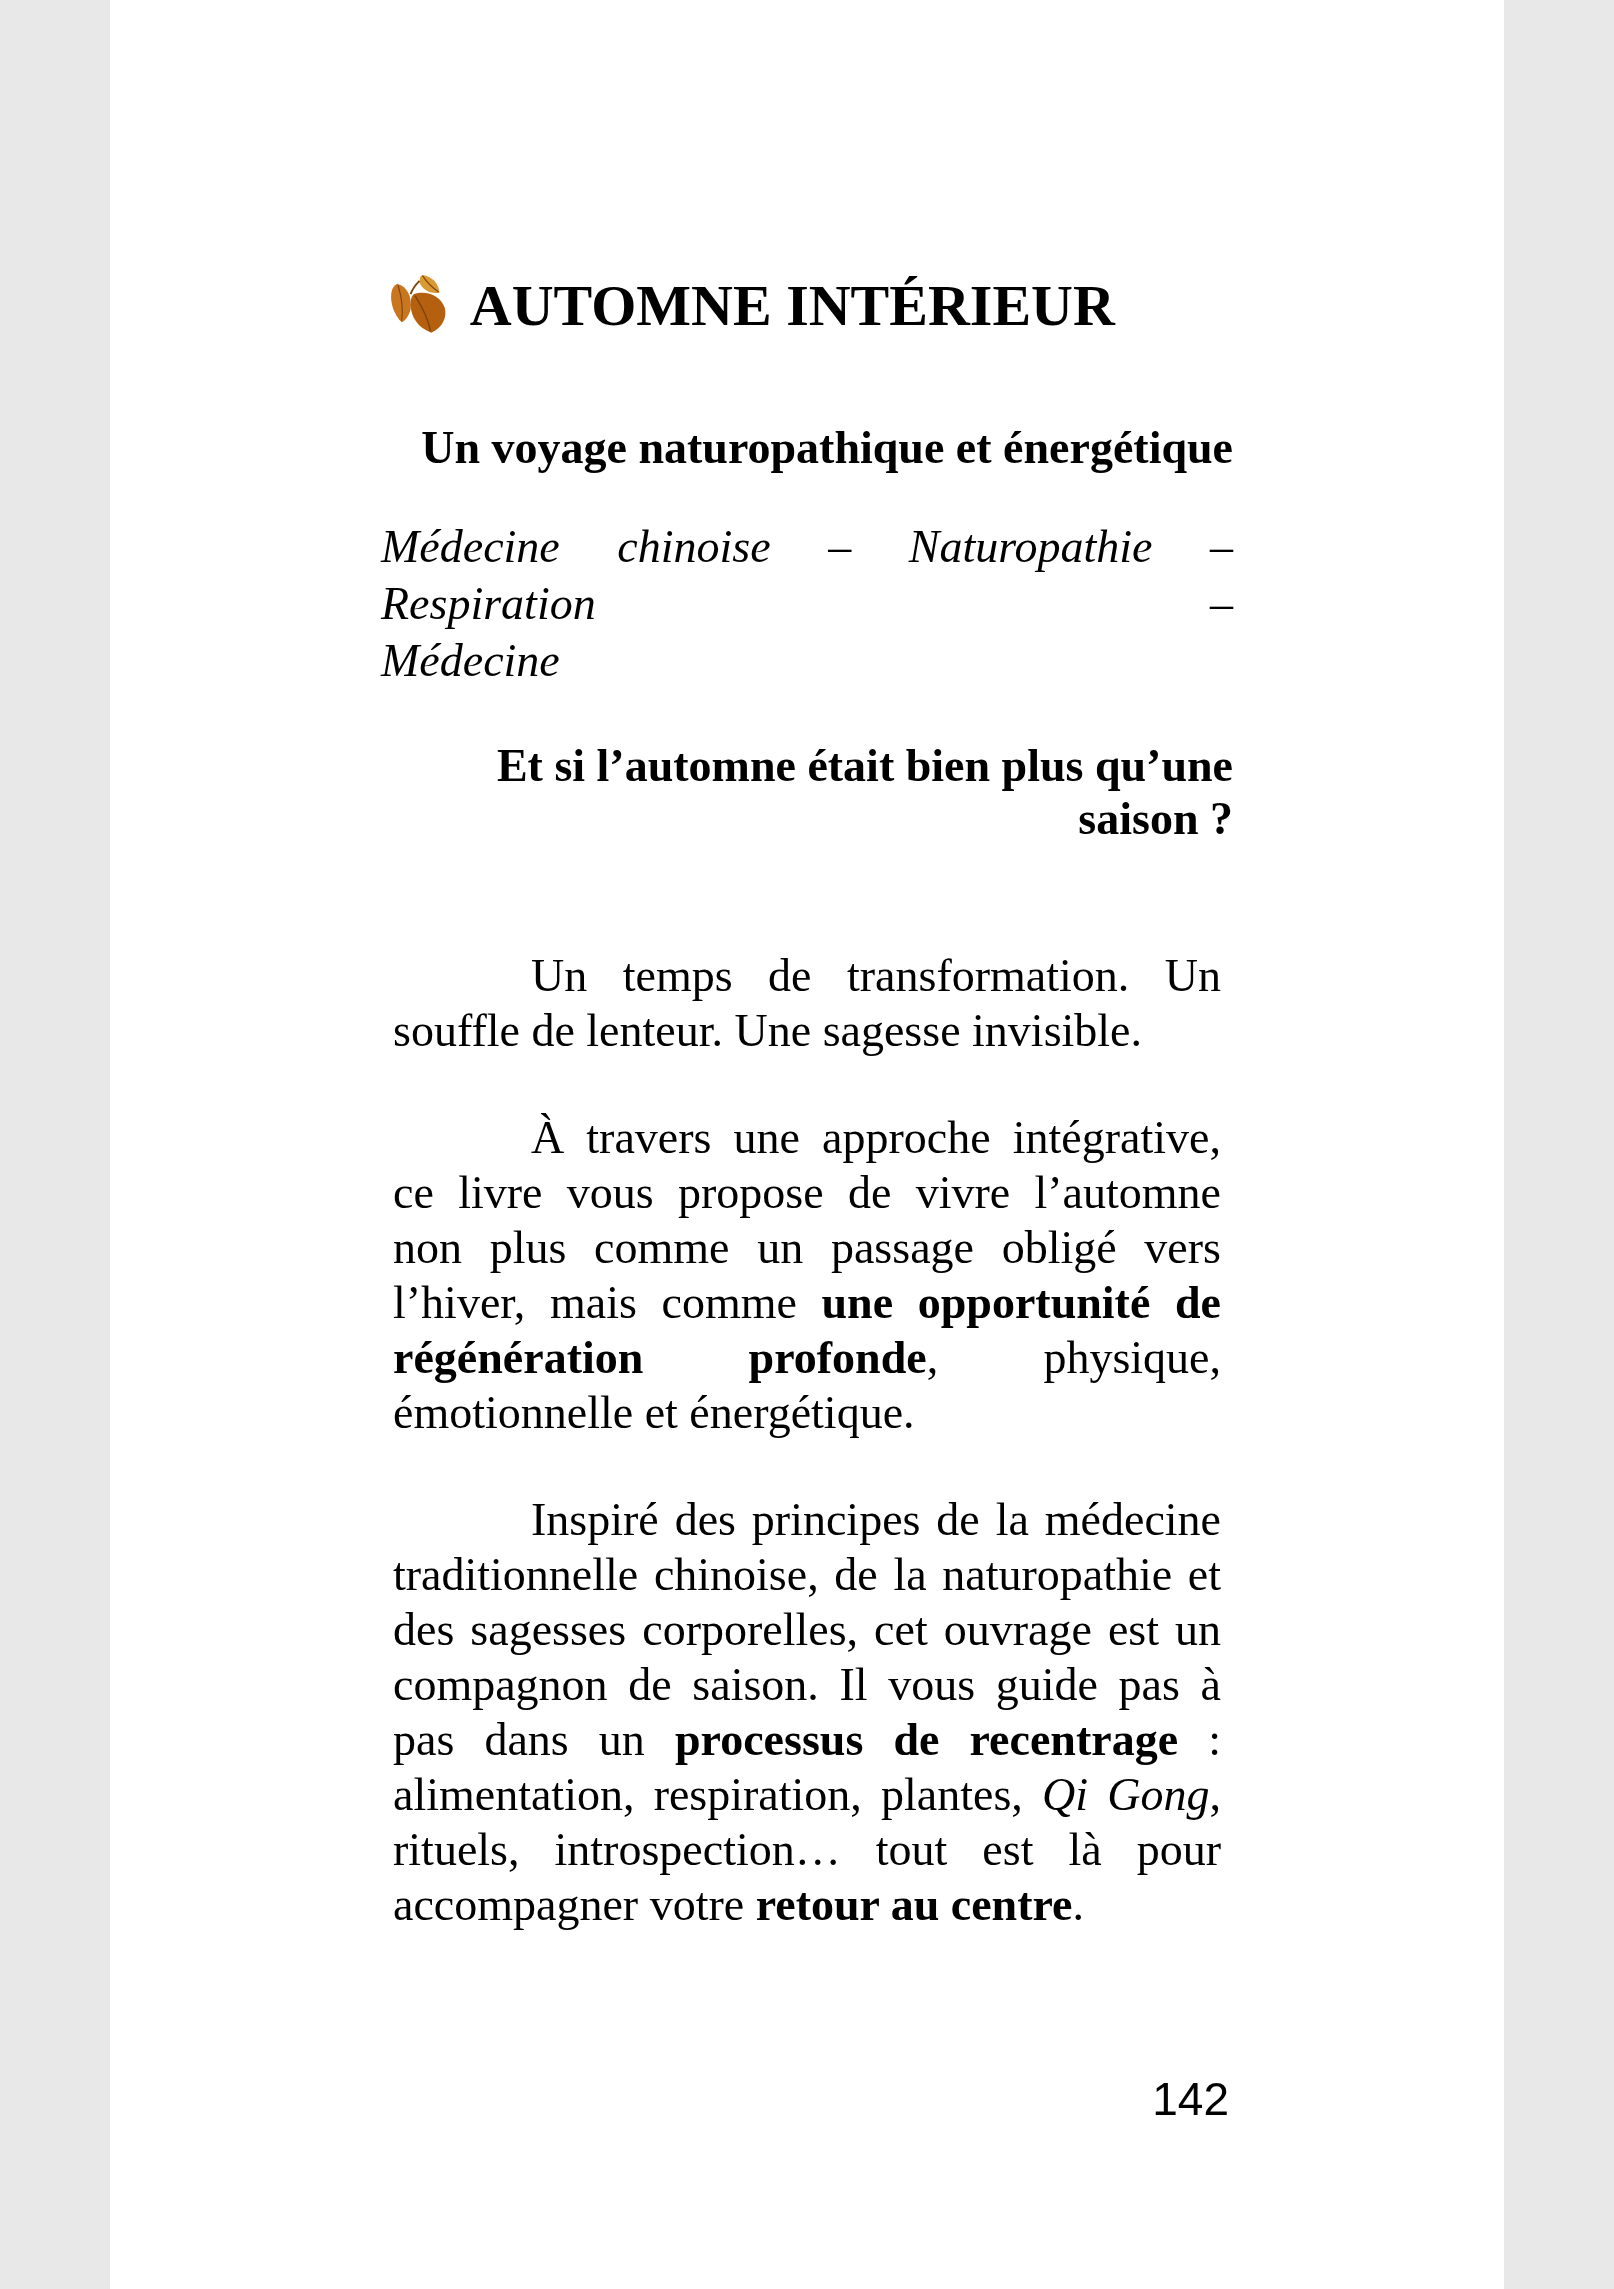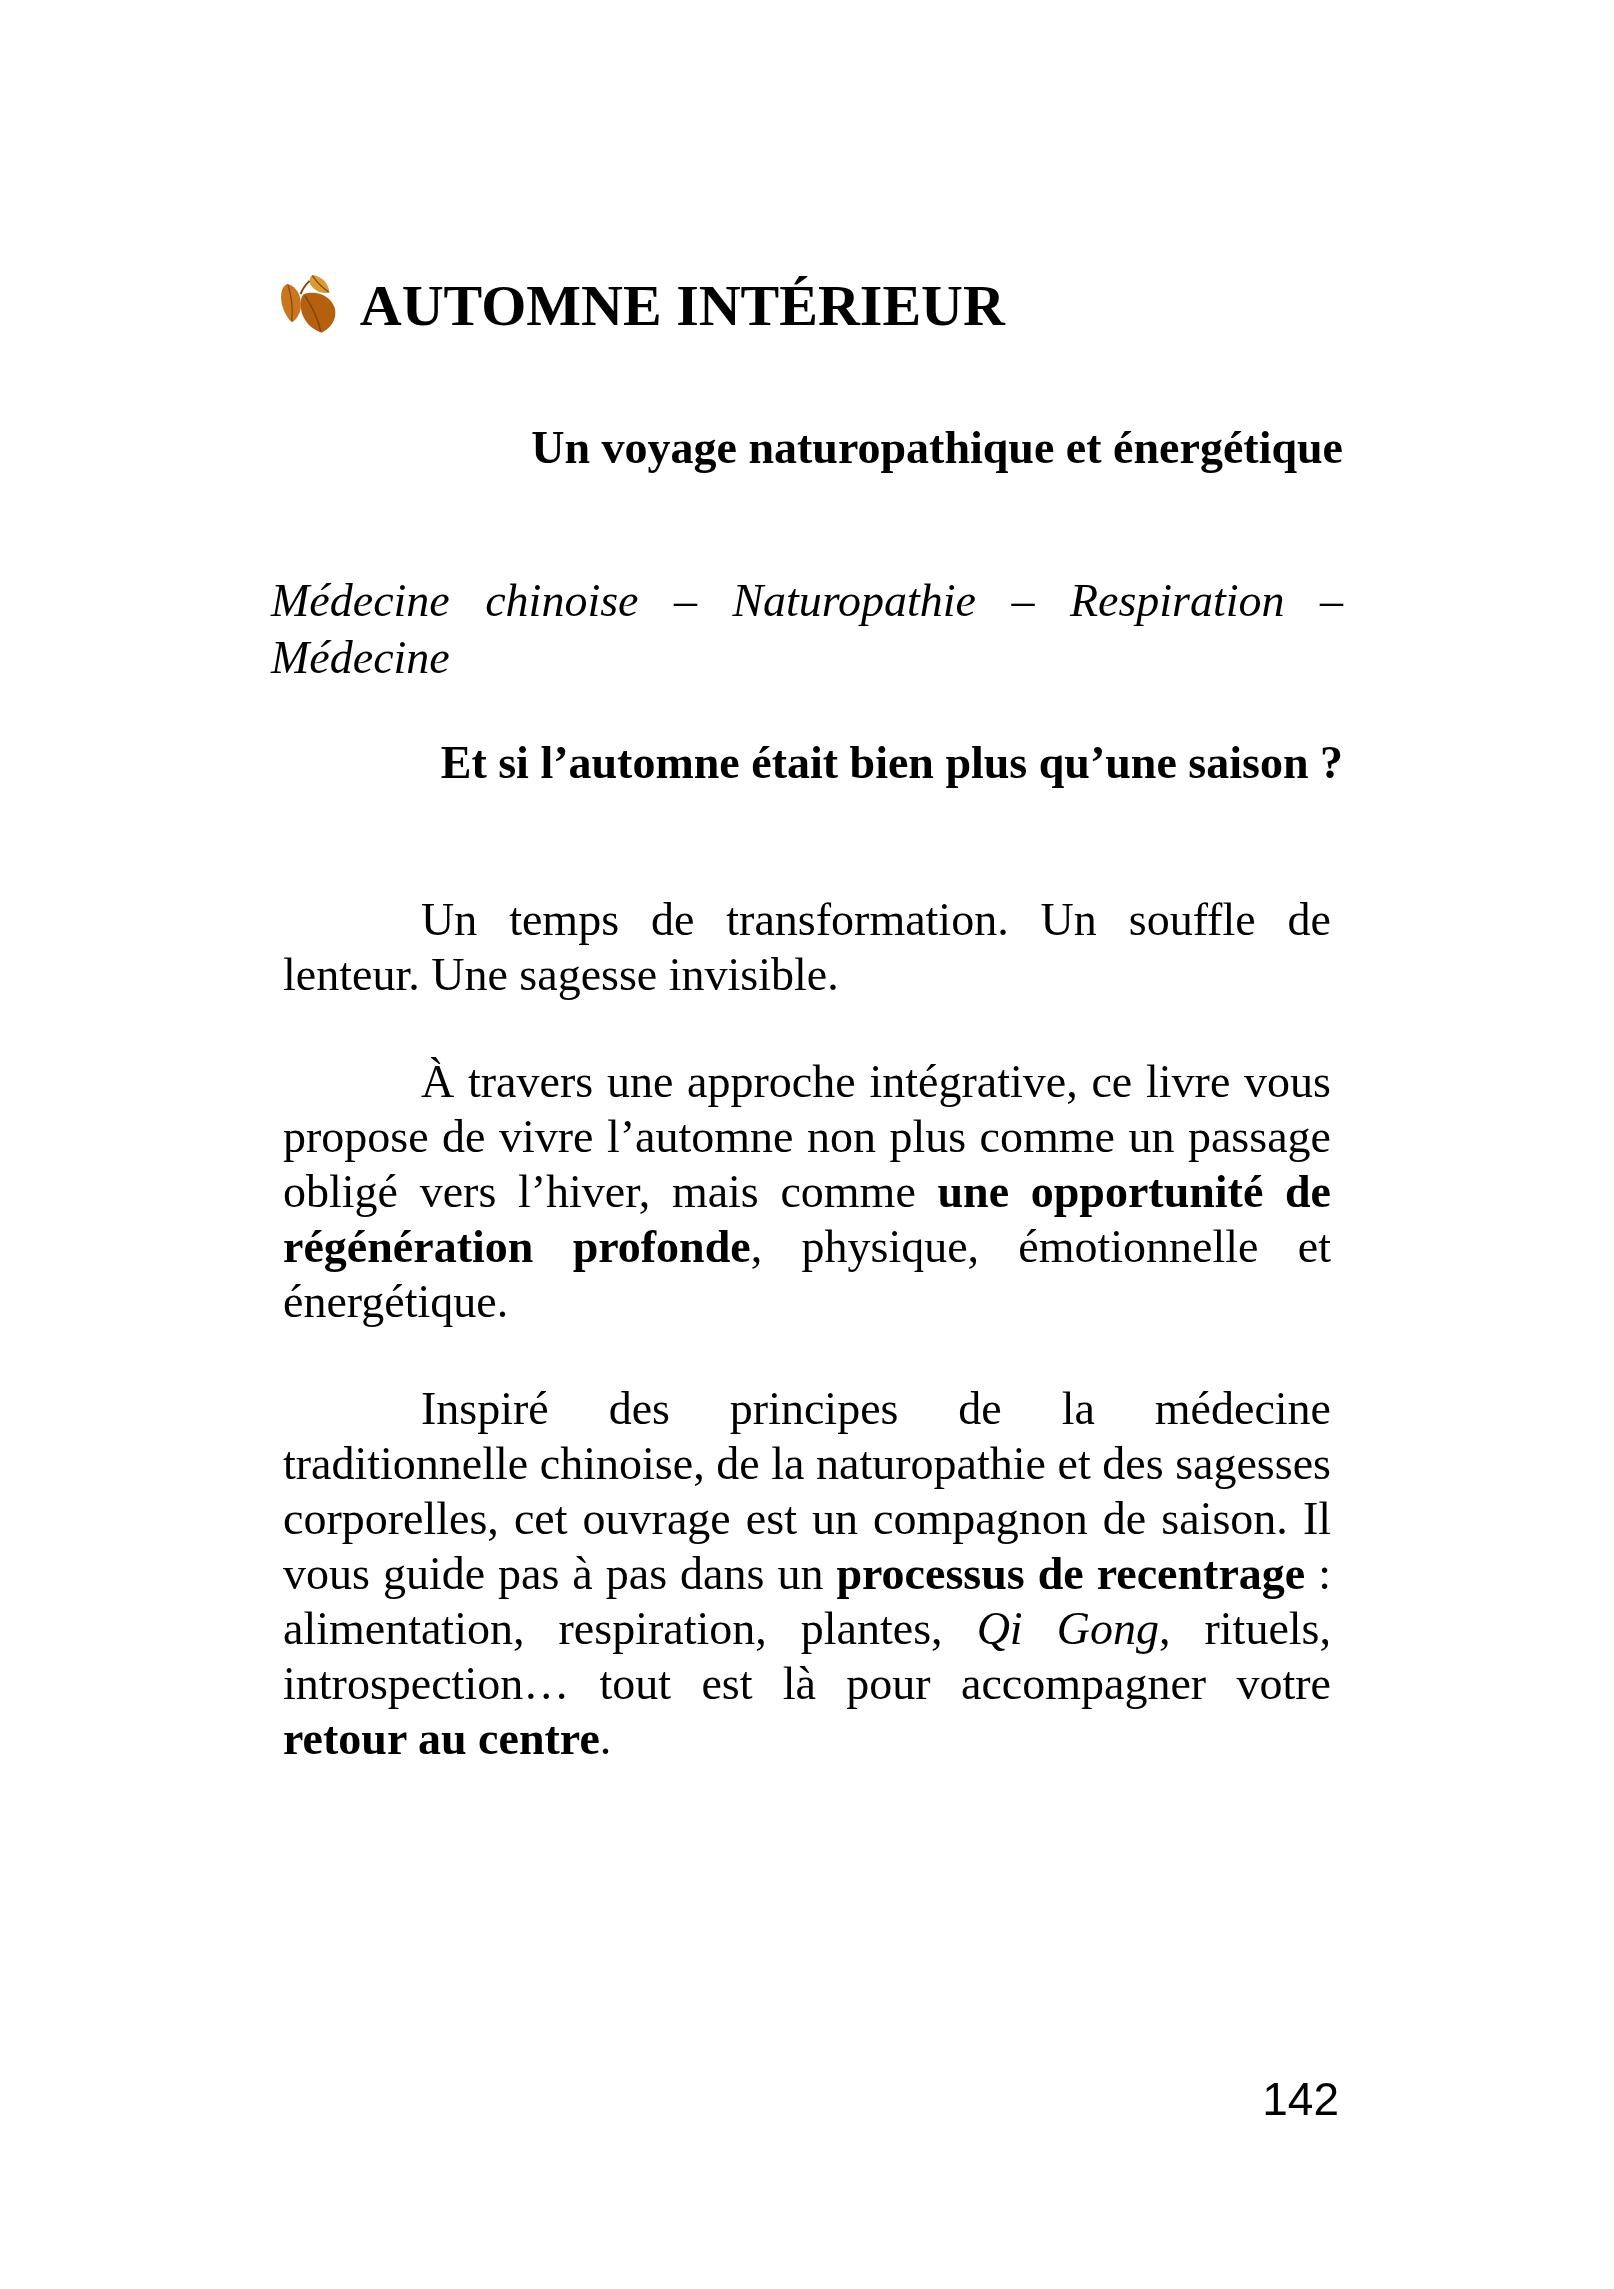--- a/index.html
+++ b/index.html
@@ -1,18 +1,18 @@
 <!DOCTYPE html>
 <html style="font-size:14.8px"><head>
 <meta charset="utf-8">
 <style>
   html, body { margin: 0; padding: 0; background: #e8e8e8; }
   .page {
     position: relative;
-    width: 1614px;
+    width: 1394px;
     height: 2290px;
     margin: 0 auto;
     background: #ffffff;
     color: #000000;
     font-family: "Liberation Serif", "DejaVu Serif", serif;
     box-sizing: border-box;
     padding: 0 271px;
     overflow: hidden;
   }
   .title-row {
@@ -28,21 +28,21 @@
     line-height: 1.1;
     white-space: nowrap;
   }
   .subtitle {
     margin-top: 78px;
     font-size: 46px;
     font-weight: bold;
     text-align: right;
   }
   .keywords {
-    margin-top: 98px;
+    margin-top: 44px;
     font-size: 46px;
     font-style: italic;
     line-height: 57px;
   }
   .keywords .jline {
     text-align: justify;
     text-align-last: justify;
   }
   .question {
     margin-top: 50px;

